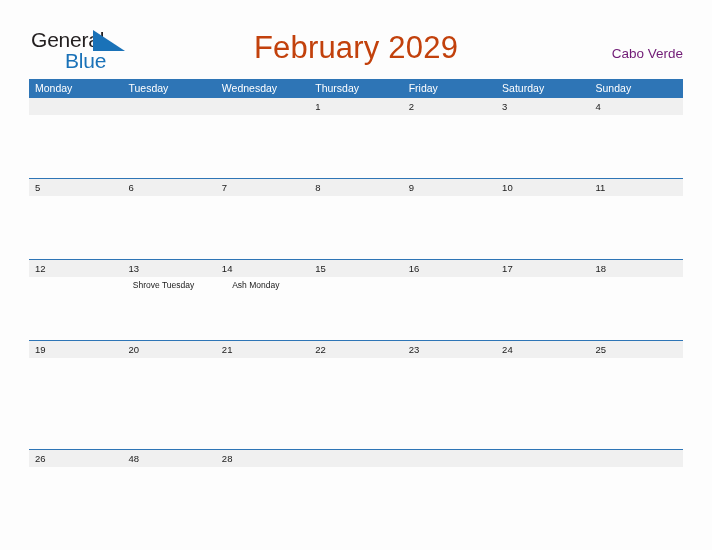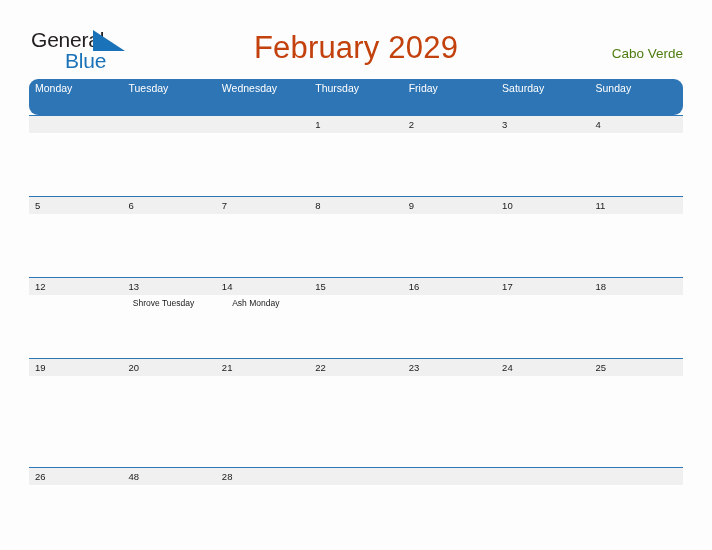--- a/index.html
+++ b/index.html
@@ -70,37 +70,36 @@
     font-weight: normal;
     color: #c2410c;
     font-family: "Liberation Sans", sans-serif;
     letter-spacing: 0.2px;
   }
   .country {
     position: absolute;
     right: 29px;
     top: 46px;
     font-size: 13.5px;
-    color: #4d7c0f;
+    color: #701a75;
     font-family: "Liberation Sans", sans-serif;
   }
 
   
   .calendar {
     position: absolute;
     left: 29px;
     top: 79px;
     width: 654px;
   }
   .weekday-row {
     display: flex;
     width: 654px;
-    height: 36px;
+    height: 18px;
     background: #2e75b6;
-    border-radius: 9px;
   }
   .weekday-cell {
     width: 93.43px;
     height: 18px;
     line-height: 18px;
     color: #ffffff;
     font-size: 10.5px;
     padding-left: 6px;
     box-sizing: border-box;
     font-family: "Liberation Sans", sans-serif;

